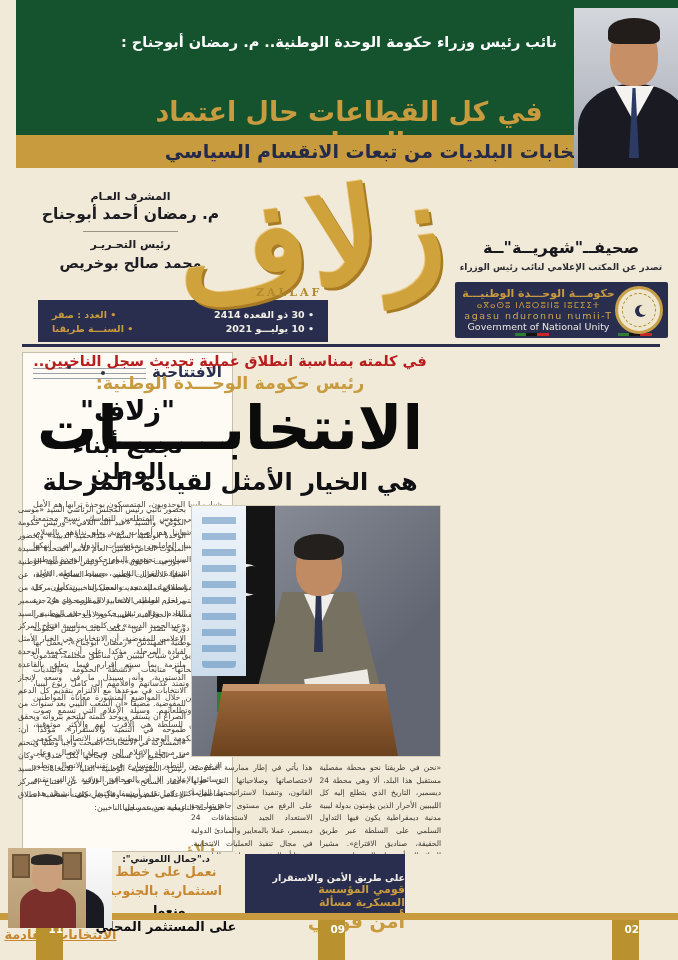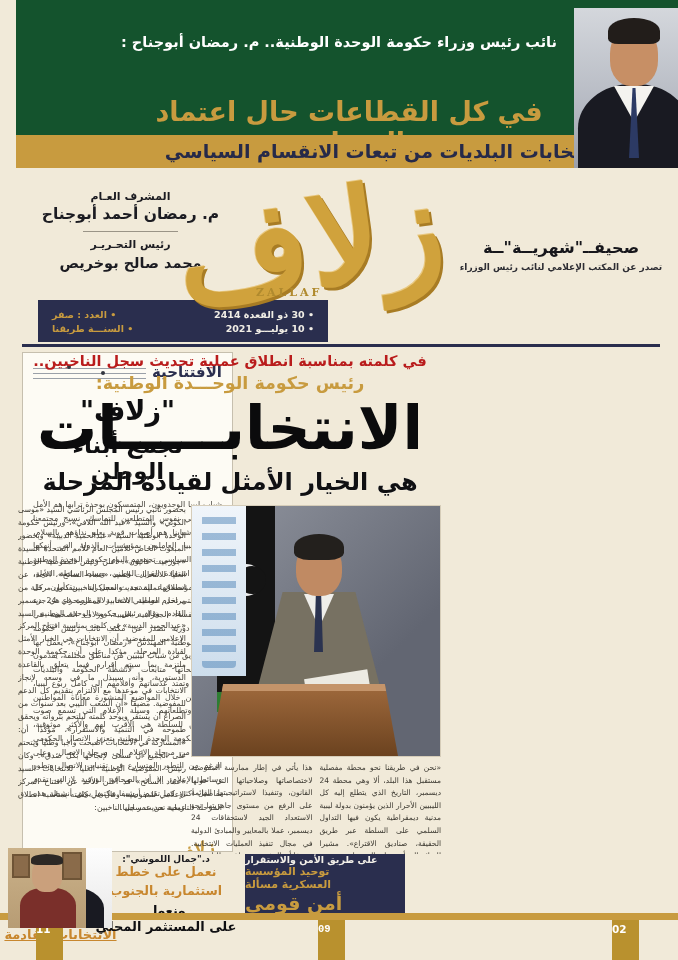--- a/index.html
+++ b/index.html
@@ -141,35 +141,35 @@
   
   .teaser-strip { left:0; top:913px; width:678px; height:7px; background:#c89b3f; }
   .tz-left { right:445px; top:854px; width:233px; height:60px; }
   .tz-left-photo { position:absolute; right:121px; top:-6px; width:92px; height:80px; z-index:3;
                    background:linear-gradient(180deg,#fdfdfd,#e8e8e8); overflow:hidden; }
   .tz-left-txt { position:absolute; left:0; top:0; width:121px; text-align:center; }
   .tz-name { font-size:9px; font-weight:bold; color:#17171c; }
   .tz-l1 { font-size:12.5px; font-weight:900; color:#0f0f12; line-height:1.25; }
   .tz-gold { font-size:13px; font-weight:900; color:#c8872e; text-decoration:underline; }
   .tz-center { right:273px; top:854px; width:160px; height:59px; background:#2a2e4e;
-               text-align:left; padding-top:0; }
+               text-align:right; padding-top:18px; }
   .tzc-head { color:#f2efe8; font-size:9.5px; font-weight:bold; }
   .tzc-g { color:#c89b3f; font-size:11px; font-weight:900; line-height:1.2; }
   .tzc-big { color:#c89b3f; font-size:19px; font-weight:900; margin-top:1px; }
   .tz-right { left:8px; top:854px; width:232px; height:60px; }
   .tz-right-photo { position:absolute; left:0; top:-6px; width:78px; height:80px; z-index:3;
                     background:linear-gradient(180deg,#cbb28a,#b79c74); overflow:hidden; }
   .frame { position:absolute; background:#8a6b4a; border:2px solid #6e5436; }
   .tz-right-txt { position:absolute; right:0; top:0; width:148px; text-align:center; }
   .tzr-gold { color:#c8872e; font-size:12.5px; font-weight:900; line-height:1.3; }
   .tzr-black { color:#0f0f12; font-size:13px; font-weight:900; line-height:1.3; }
 
   
   .tab { top:920px; width:27px; height:40px; background:#b9912e; color:#fff;
-         font-size:10.5px; font-weight:bold; text-align:left; padding-top:3px;
+         font-size:10.5px; font-weight:bold; text-align:right; padding-top:3px;
          direction:ltr; }
 </style>
 </head>
 <body>
 
 <div class="page">
 
   <div class="abs top-banner">
     <div class="abs tb-kicker">نائب رئيس وزراء حكومة الوحدة الوطنية.. م. رمضان أبوجناح :</div>
     <div class="abs tb-h2">في كل القطاعات حال اعتماد الميزانية</div>
@@ -194,20 +194,32 @@
   </div>
 
   <div class="abs logo">
     <div class="logo-ar">زلاف</div>
     <div class="logo-en">ZALLAF</div>
   </div>
 
   <div class="abs mh-freq">صحيفــ"شهريــة"ــة</div>
   <div class="abs mh-issued">تصدر عن المكتب الإعلامي لنائب رئيس الوزراء</div>
 
+  <div class="abs gov-box">
+    <div class="gov-ar">حكومـــة الوحـــدة الوطنيـــة</div>
+    <div class="gov-tif">ⴰⴳⴰⵙⵓ ⵏⴷⵓⵔⵓⵏⵏⵓ ⵏⵓⵎⵉⵉⵜ</div>
+    <div class="gov-lat">agasu nduronnu numii-T</div>
+    <div class="gov-en">Government of National Unity</div>
+    <div class="gov-flag" style="right:16px;"></div>
+    <div class="gov-flag" style="left:60px;"></div>
+    <div class="seal">
+      <div class="seal-in"></div>
+      <div class="seal-cres"></div>
+    </div>
+  </div>
 
   <div class="abs issue-bar">
     <div class="issue-row">
       <span class="white">• 30 ذو القعدة 2414</span>
       <span class="gold">• العدد : صفر</span>
     </div>
     <div class="issue-row">
       <span class="white">• 10 يوليـــو 2021</span>
       <span class="gold">• السنـــة طريقنا</span>
     </div>
@@ -264,21 +276,21 @@
     <div class="tz-left-txt">
       <div class="tz-name">"محمد بالتمر":</div>
       <div class="tz-l1">نحن على أتم الاستعداد</div>
       <div class="tz-l1">للمساهمــة في انجاح</div>
       <div class="tz-gold">الانتخابات القادمة</div>
     </div>
   </div>
 
   <div class="abs tz-center">
     <div class="tzc-head">على طريق الأمن والاستقرار</div>
-    <div class="tzc-g">توحيد المؤسسة</div>
+    <div class="tzc-g">قومي المؤسسة</div>
     <div class="tzc-g">العسكرية مسألة</div>
     <div class="tzc-big">أمن قومي</div>
   </div>
 
   <div class="abs tz-right">
     <div class="tz-right-photo">
       <div class="frame" style="left:4px; top:6px; width:18px; height:24px;"></div>
       <div class="frame" style="right:4px; top:4px; width:20px; height:28px;"></div>
       <div class="p-suit" style="left:12px; top:40px; width:56px; height:44px; background:#7a2f2a; border-radius:40% 40% 0 0;"></div>
       <div class="p-head" style="left:24px; top:10px; width:30px; height:34px; background:#caa07c;"></div>
@@ -291,16 +303,16 @@
         <span class="tzr-gold">استثمارية بالجنوب</span>
         <span class="tzr-black">ونعول</span>
       </div>
       <div class="tzr-black">على المستثمر المحلي</div>
     </div>
   </div>
 
   <div class="abs teaser-strip"></div>
 
   <div class="abs tab" style="right:615px;">11</div>
-  <div class="abs tab" style="right:333px;font-family:Liberation Mono, monospace;">09</div>
+  <div class="abs tab" style="right:333px;">09</div>
   <div class="abs tab" style="right:39px;">02</div>
 
 </div>
 
 </body></html>

